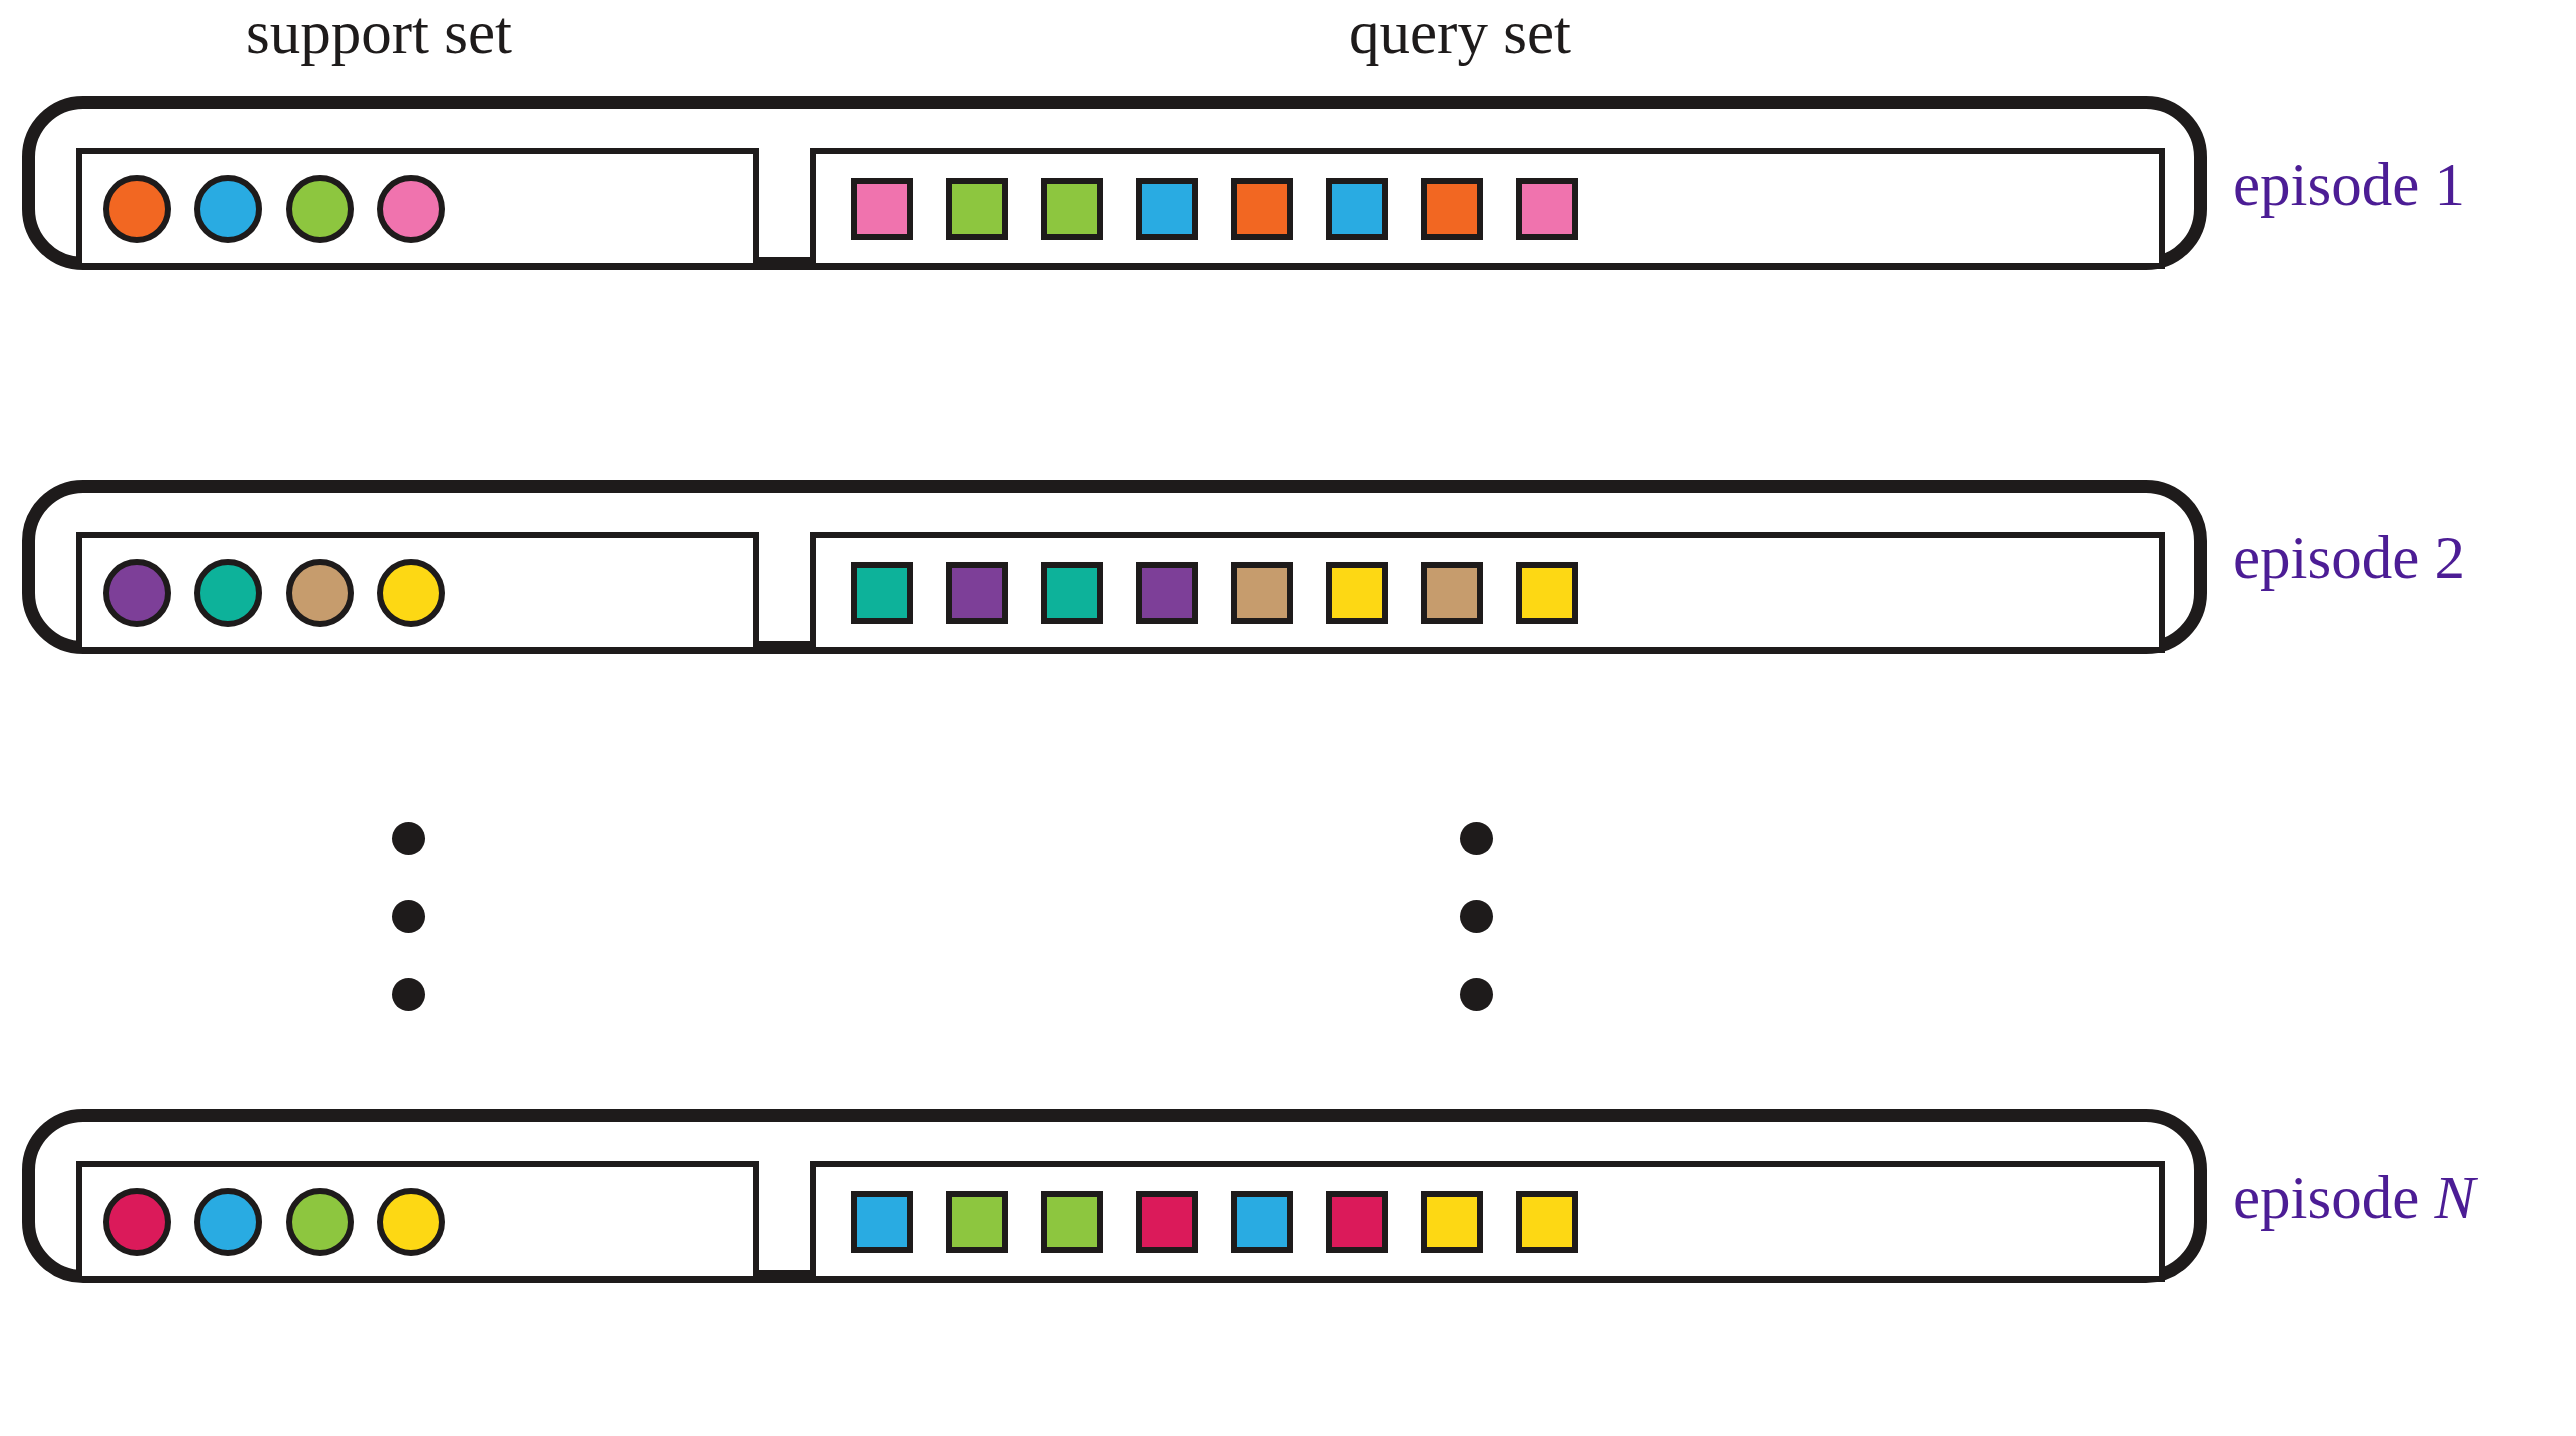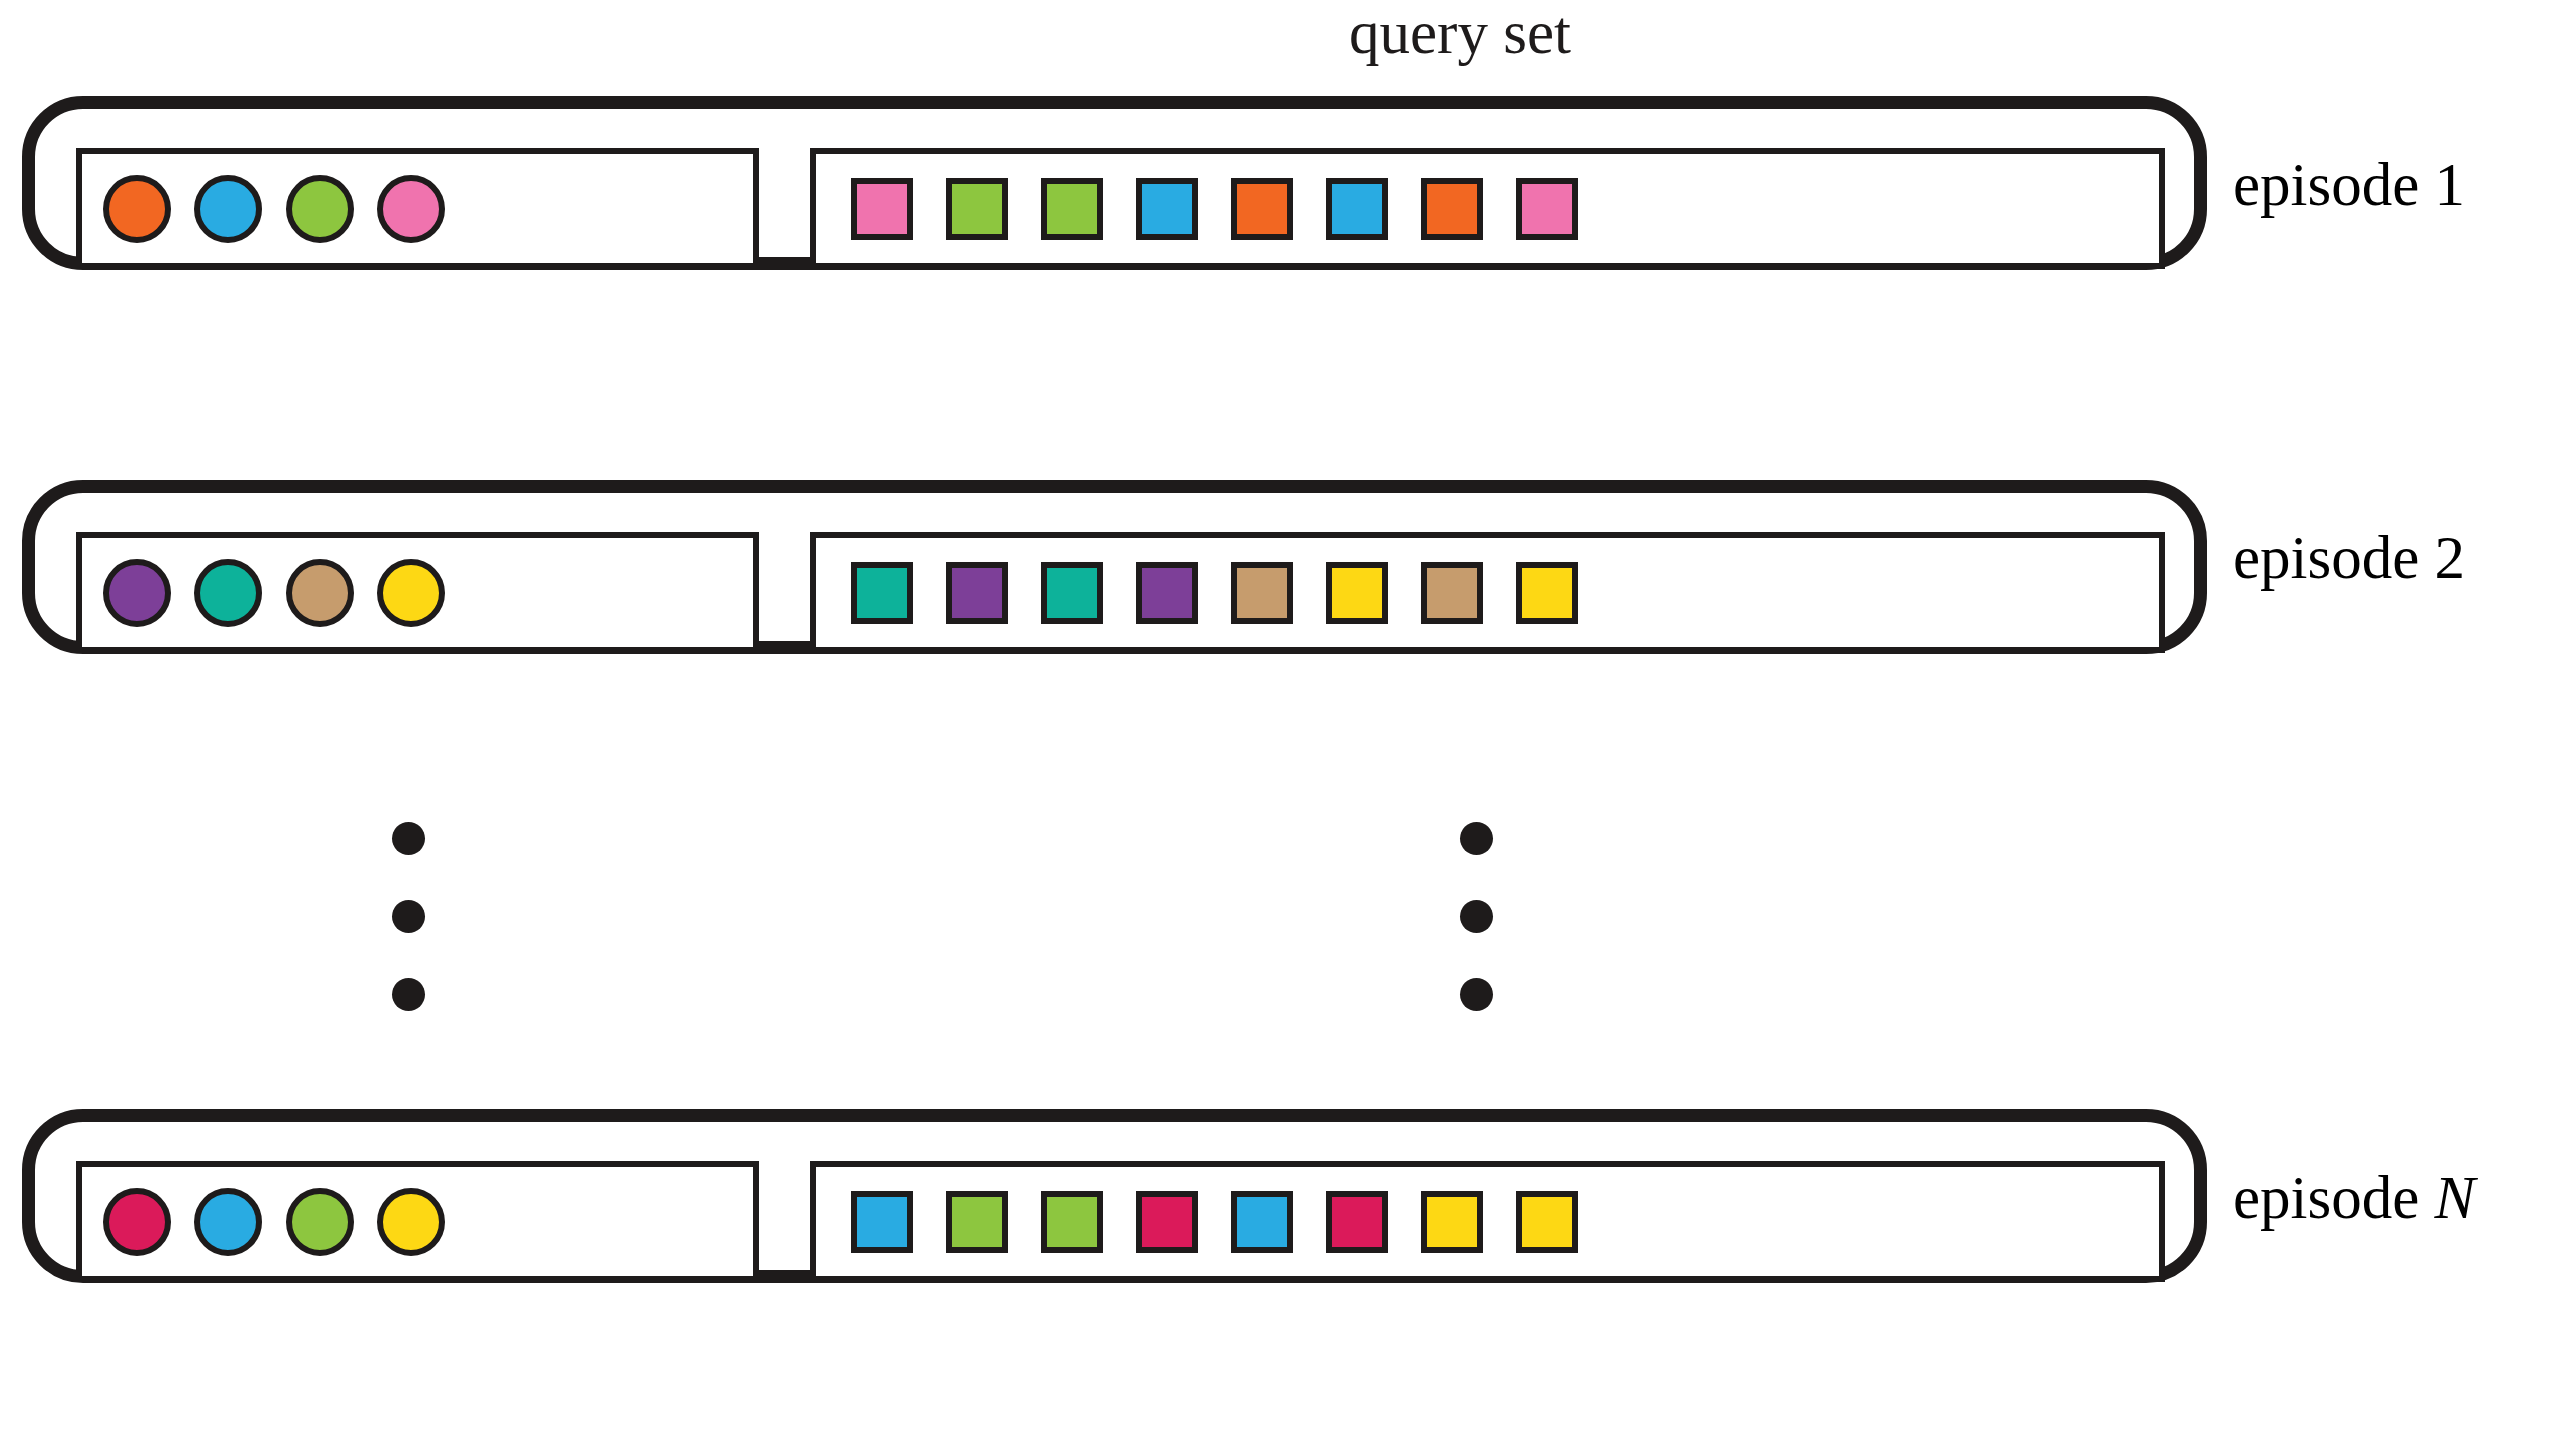--- a/index.html
+++ b/index.html
@@ -109,33 +109,34 @@
   #vdots-support { left: 392px; top: 822px; }
   #vdots-query   { left: 1460px; top: 822px; }
 
   
   .episode-label {
     position: absolute;
     left: 2233px;
     font-family: "Liberation Serif", "DejaVu Serif", serif;
     font-size: 61px;
     line-height: 1;
-    color: #000000;
+    color: #4c1d95;
     white-space: nowrap;
   }
   .episode-label .idx-italic { font-style: italic; }
   #episode-label-1 { top: 154px; }
   #episode-label-2 { top: 527px; }
   #episode-label-3 { top: 1167px; text-align: center; }
 </style>
 </head>
 <body>
 
 <div id="canvas">
 
+  <div class="caption" id="caption-support">support set</div>
   <div class="caption" id="caption-query">query set</div>
 
   <div class="episode-row" id="episode-row-1">
     <div class="row-inner">
       <div class="set-box support-box">
           <div class="circle" style="background: rgb(242, 103, 34);"></div>
           <div class="circle" style="background: rgb(41, 171, 226);"></div>
           <div class="circle" style="background: rgb(141, 198, 63);"></div>
           <div class="circle" style="background: rgb(240, 115, 174);"></div>
         </div>

